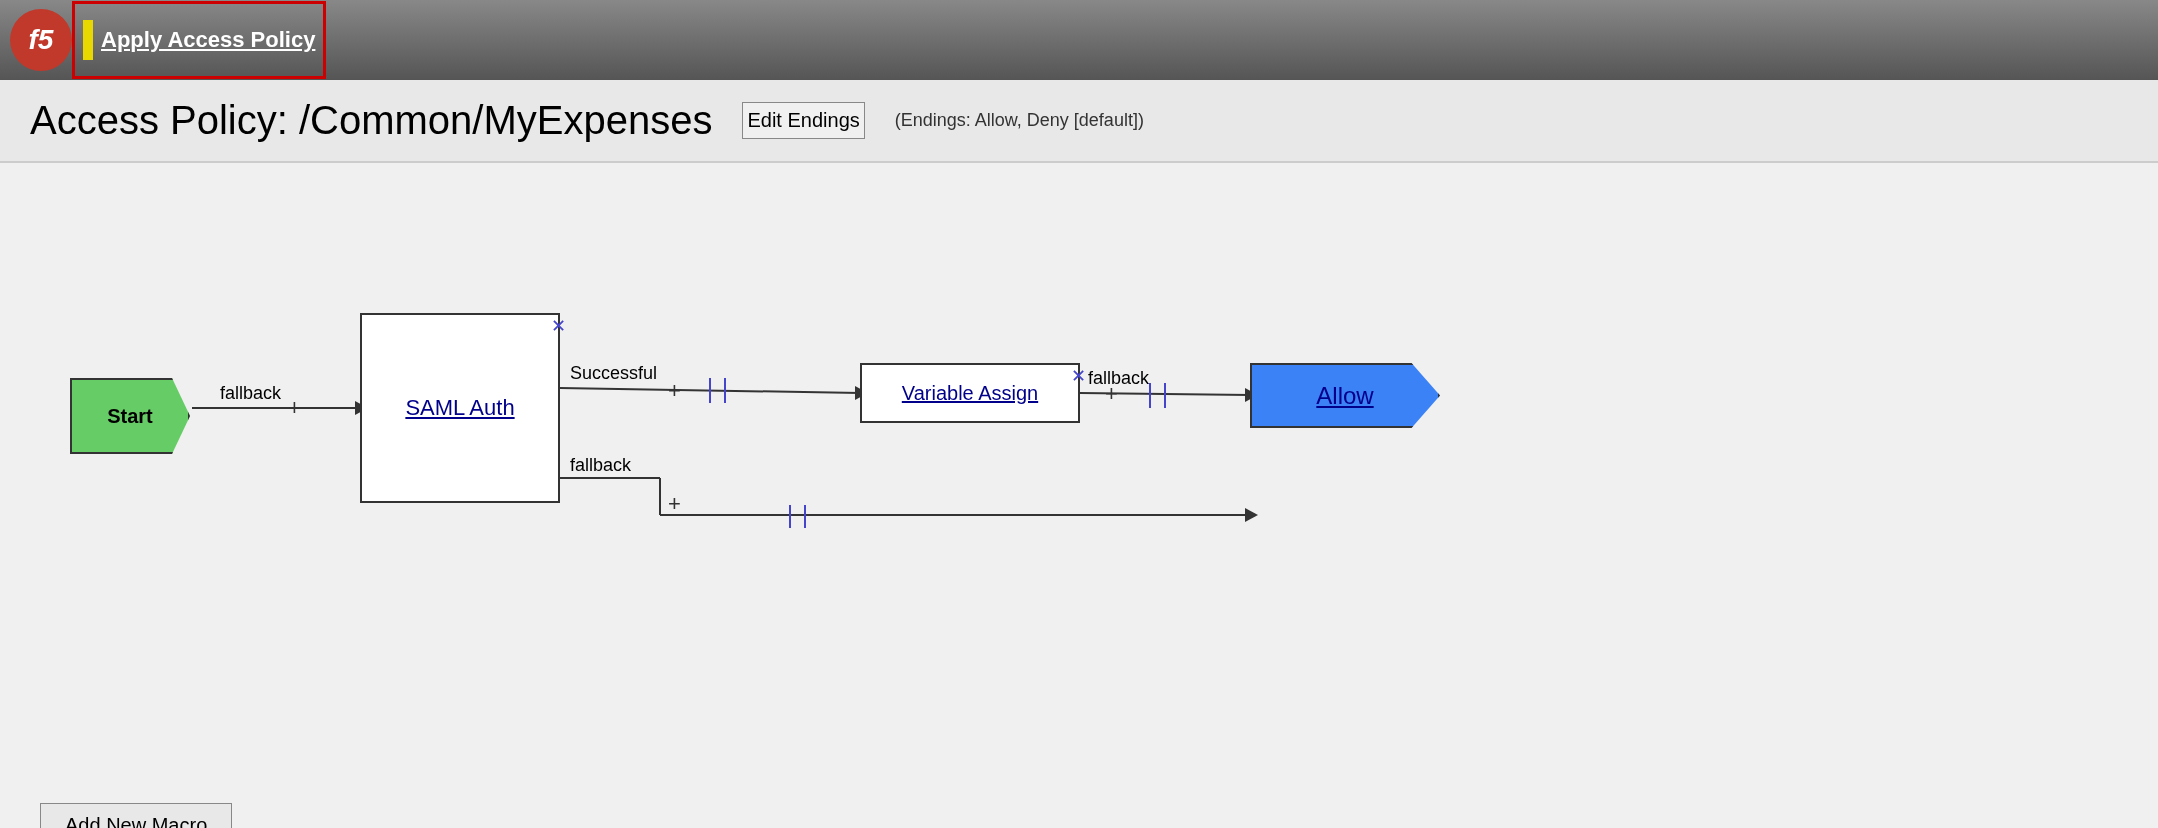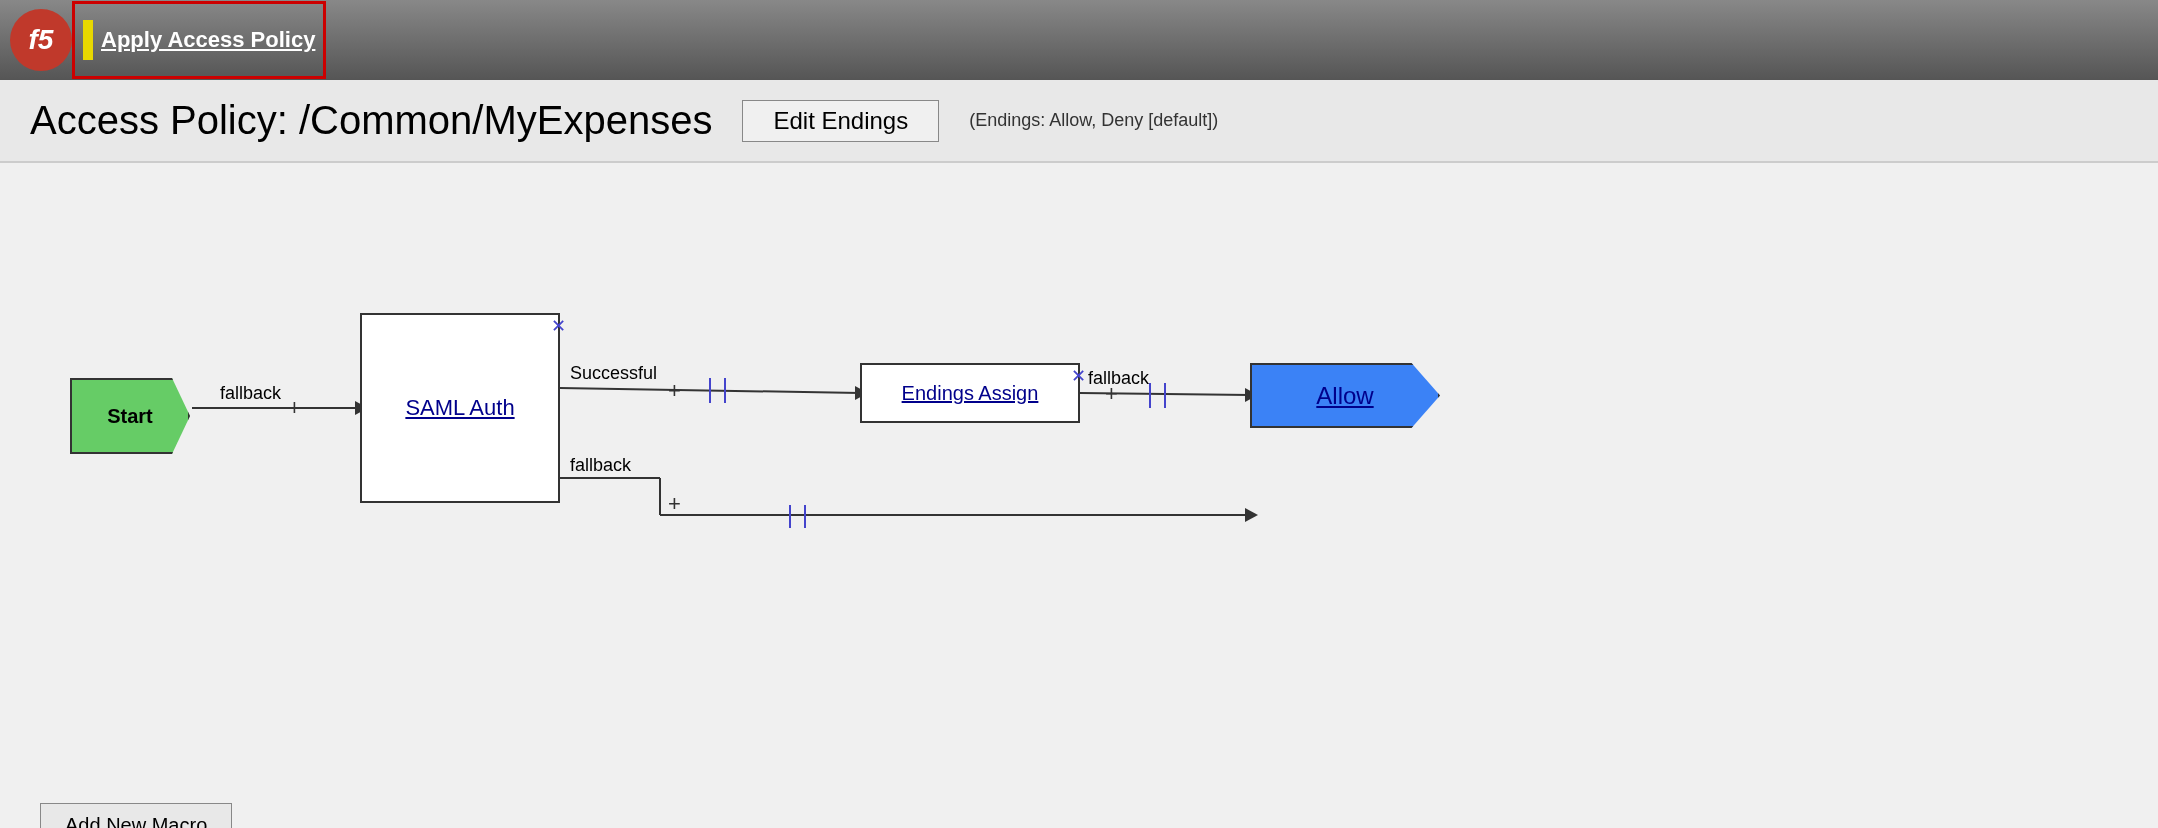--- a/index.html
+++ b/index.html
@@ -64,22 +64,22 @@
       gap: 30px;
     }
     .page-title {
       font-size: 40px;
       font-weight: normal;
       color: #000;
     }
     .edit-endings-btn {
       border: 1px solid #888;
       background: #f0f0f0;
-      padding: 6px 30px;
-      font-size: 24px;
+      padding: 6px 4px;
+      font-size: 20px;
       cursor: pointer;
     }
     .endings-info {
       font-size: 18px;
       color: #333;
     }
 
     
     .canvas {
       background: #f0f0f0;
@@ -293,21 +293,21 @@
     <div class="node saml-node" style="position:absolute;">
       <a>SAML Auth</a>
       <span class="node-x">✕</span>
     </div>
 
     <div class="conn-label" style="left:530px; top:140px;">Successful</div>
 
     <div class="plus-sign" style="left:628px; top:155px;">+</div>
 
     <div class="node var-assign-node" style="position:absolute;">
-      <a>Endings Assign</a>
+      <a>Variable Assign</a>
       <span class="node-x">✕</span>
     </div>
 
     <div class="conn-label" style="left:1048px; top:145px;">fallback</div>
 
     <div class="plus-sign" style="left:1065px; top:158px;">+</div>
 
     <div class="node allow-node" style="position:absolute;">
       <a>Allow</a>
     </div>

